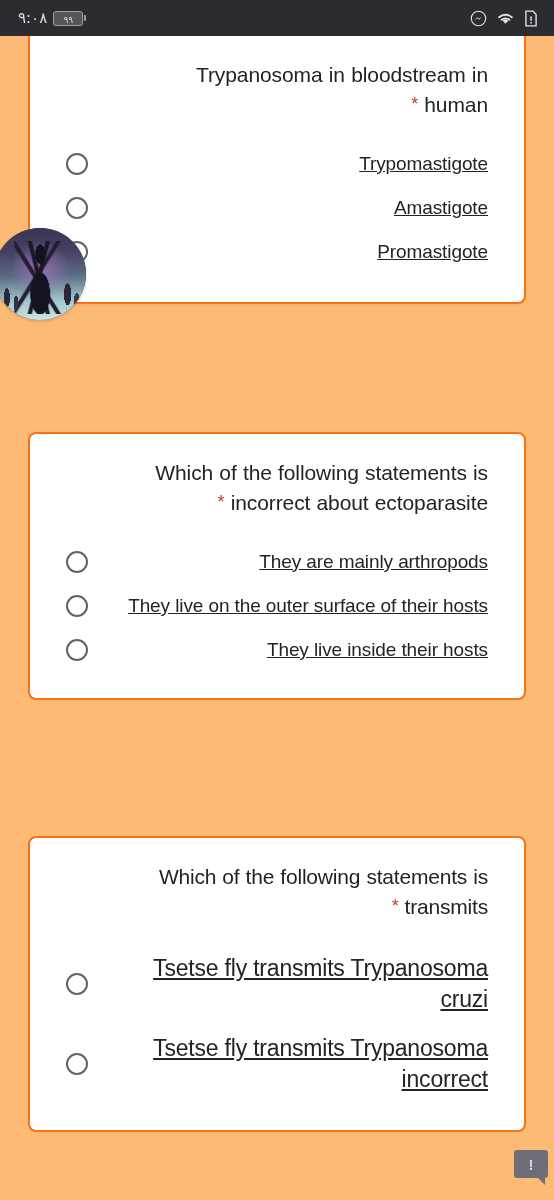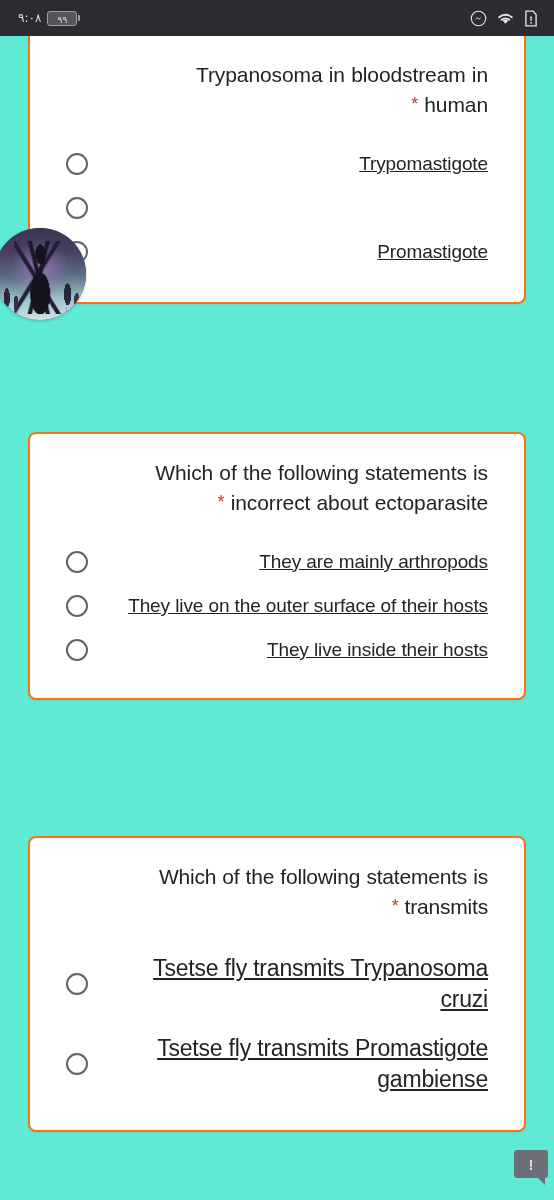--- a/index.html
+++ b/index.html
@@ -28,21 +28,21 @@
     padding: 0 16px 0 18px;
     z-index: 40;
   }
   .status-left {
     display: flex;
     align-items: center;
     gap: 6px;
   }
   .status-clock {
     color: #dcdce0;
-    font-size: 12px;
+    font-size: 15px;
     letter-spacing: .5px;
     font-family: "DejaVu Sans", sans-serif;
     line-height: 1;
   }
   .battery {
     display: inline-flex;
     align-items: center;
     gap: 1px;
   }
   .battery-body {
@@ -73,21 +73,21 @@
     align-items: center;
     gap: 9px;
   }
   .status-right svg { display: block; }
 
   
   .page {
     position: relative;
     width: 554px;
     height: 1164px;
-    background: #5eead4;
+    background: #fdba74;
     overflow: hidden;
   }
 
   
   .card {
     position: absolute;
     left: 28px;
     width: 498px;
     background: #ffffff;
     border: 2px solid #f97316;
@@ -288,20 +288,21 @@
       <span class="required-star">*</span>
       <span>human</span>
     </div>
     <div class="options">
       <div class="option-row">
         <span class="radio"></span>
         <span class="option-label">Trypomastigote</span>
       </div>
       <div class="option-row">
         <span class="radio"></span>
+        <span class="option-label">Amastigote</span>
       </div>
       <div class="option-row">
         <span class="radio"></span>
         <span class="option-label">Promastigote</span>
       </div>
     </div>
   </div>
 
   <div class="card card-2">
     <div class="q-title">
@@ -331,21 +332,21 @@
       <span class="required-star">*</span>
       <span>transmits</span>
     </div>
     <div class="options">
       <div class="option-row">
         <span class="radio"></span>
         <span class="option-label">Tsetse fly transmits Trypanosoma cruzi</span>
       </div>
       <div class="option-row">
         <span class="radio"></span>
-        <span class="option-label">Tsetse fly transmits Promastigote gambiense</span>
+        <span class="option-label">Tsetse fly transmits Trypanosoma incorrect</span>
       </div>
     </div>
   </div>
 
   <div class="avatar">
     <div class="avatar-art"></div>
   </div>
 
   <div class="report-badge">
     <span class="report-bang">!</span>

